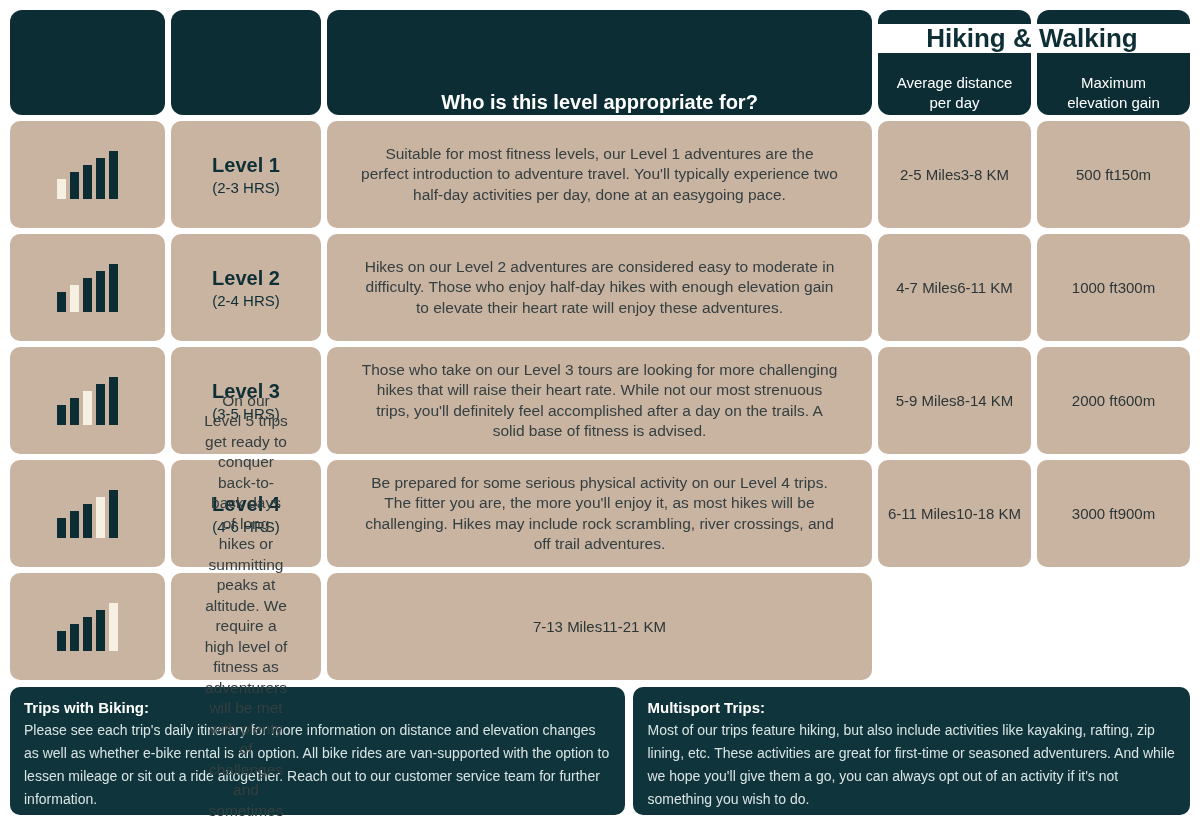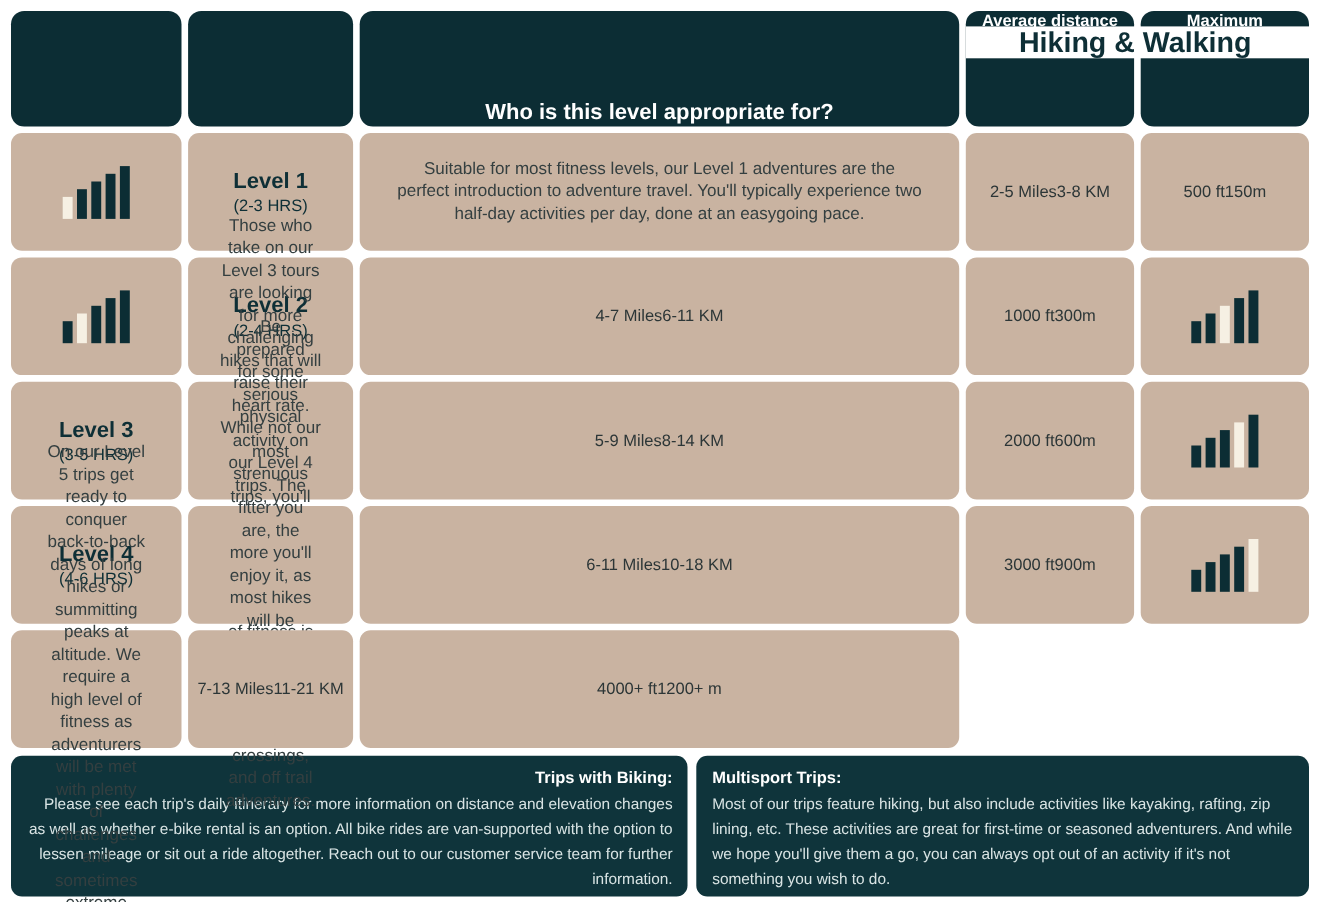--- a/index.html
+++ b/index.html
@@ -30,24 +30,24 @@
   .tan{background:var(--tan);}
   .header-blank{border-radius:12px;}
   .header-who{
     border-radius:12px;
     display:flex;flex-direction:column;justify-content:flex-end;align-items:center;
     padding-bottom:1px;
     font-size:20px;font-weight:bold;
   }
   .header-sub{
     border-radius:12px;
-    display:flex;flex-direction:column;align-items:center;
+    display:flex;flex-direction:column;justify-content:flex-end;align-items:center;
     text-align:center;
     padding-bottom:2px;
-    font-size:15px;font-weight:bold;line-height:20px;
+    font-size:15px;font-weight:normal;line-height:20px;
   }
   .group-band{
     position:absolute;
     left:868px;right:-10px;top:14px;height:29px;
     background:#ffffff;
     z-index:2;
     display:flex;align-items:center;justify-content:center;
     padding-right:14px;
   }
   .group-band span{
@@ -80,21 +80,21 @@
   .panels{
     display:flex;gap:8px;margin-top:7px;width:1180px;
   }
   .panel{
     background:var(--panel);
     border-radius:10px;
     height:128px;
     padding:9px 14px;
     overflow:hidden;
   }
-  .panel-biking{width:616px;text-align:right;}
+  .panel-biking{width:616px;}
   .panel-multisport{width:557px;}
   .panel-title{color:#ffffff;font-weight:bold;font-size:15px;line-height:23px;}
   .panel-body{color:var(--text-light);font-size:14px;line-height:23px;}
 </style>
 </head>
 <body>
 
 <div class="grid">
 
   <div class="cell dark header-blank"></div>
@@ -142,20 +142,21 @@
         <div class="bar bar-active" style="height: 27px;"></div>
         <div class="bar" style="height: 34px;"></div>
         <div class="bar" style="height: 41px;"></div>
         <div class="bar" style="height: 48px;"></div>
       </div>
   </div>
   <div class="cell tan level-cell">
     <div class="level-title">Level 2</div>
     <div class="level-hours">(2-4 HRS)</div>
   </div>
+  <div class="cell tan desc-cell">Hikes on our Level 2 adventures are considered easy to moderate in difficulty. Those who enjoy half-day hikes with enough elevation gain to elevate their heart rate will enjoy these adventures.</div>
   <div class="cell tan val-cell">
     <div>4-7 Miles</div>
     <div>6-11 KM</div>
   </div>
   <div class="cell tan val-cell">
     <div>1000 ft</div>
     <div>300m</div>
   </div>
 
   <div class="cell tan icon-cell">
@@ -210,24 +211,20 @@
         <div class="bar" style="height: 27px;"></div>
         <div class="bar" style="height: 34px;"></div>
         <div class="bar" style="height: 41px;"></div>
         <div class="bar bar-active" style="height: 48px;"></div>
       </div>
   </div>
   <div class="cell tan desc-cell">On our Level 5 trips get ready to conquer back-to-back days of long hikes or summitting peaks at altitude. We require a high level of fitness as adventurers will be met with plenty of challenges and sometimes extreme conditions.</div>
   <div class="cell tan val-cell">
     <div>7-13 Miles</div>
     <div>11-21 KM</div>
-  </div>
-  <div class="cell tan val-cell">
-    <div>4000+ ft</div>
-    <div>1200+ m</div>
   </div>
 
 </div>
 
 <div class="panels">
   <div class="panel panel-biking">
     <div class="panel-title">Trips with Biking:</div>
     <div class="panel-body">Please see each trip's daily itinerary for more information on distance and elevation changes as well as whether e-bike rental is an option. All bike rides are van-supported with the option to lessen mileage or sit out a ride altogether. Reach out to our customer service team for further information.</div>
   </div>
   <div class="panel panel-multisport">

